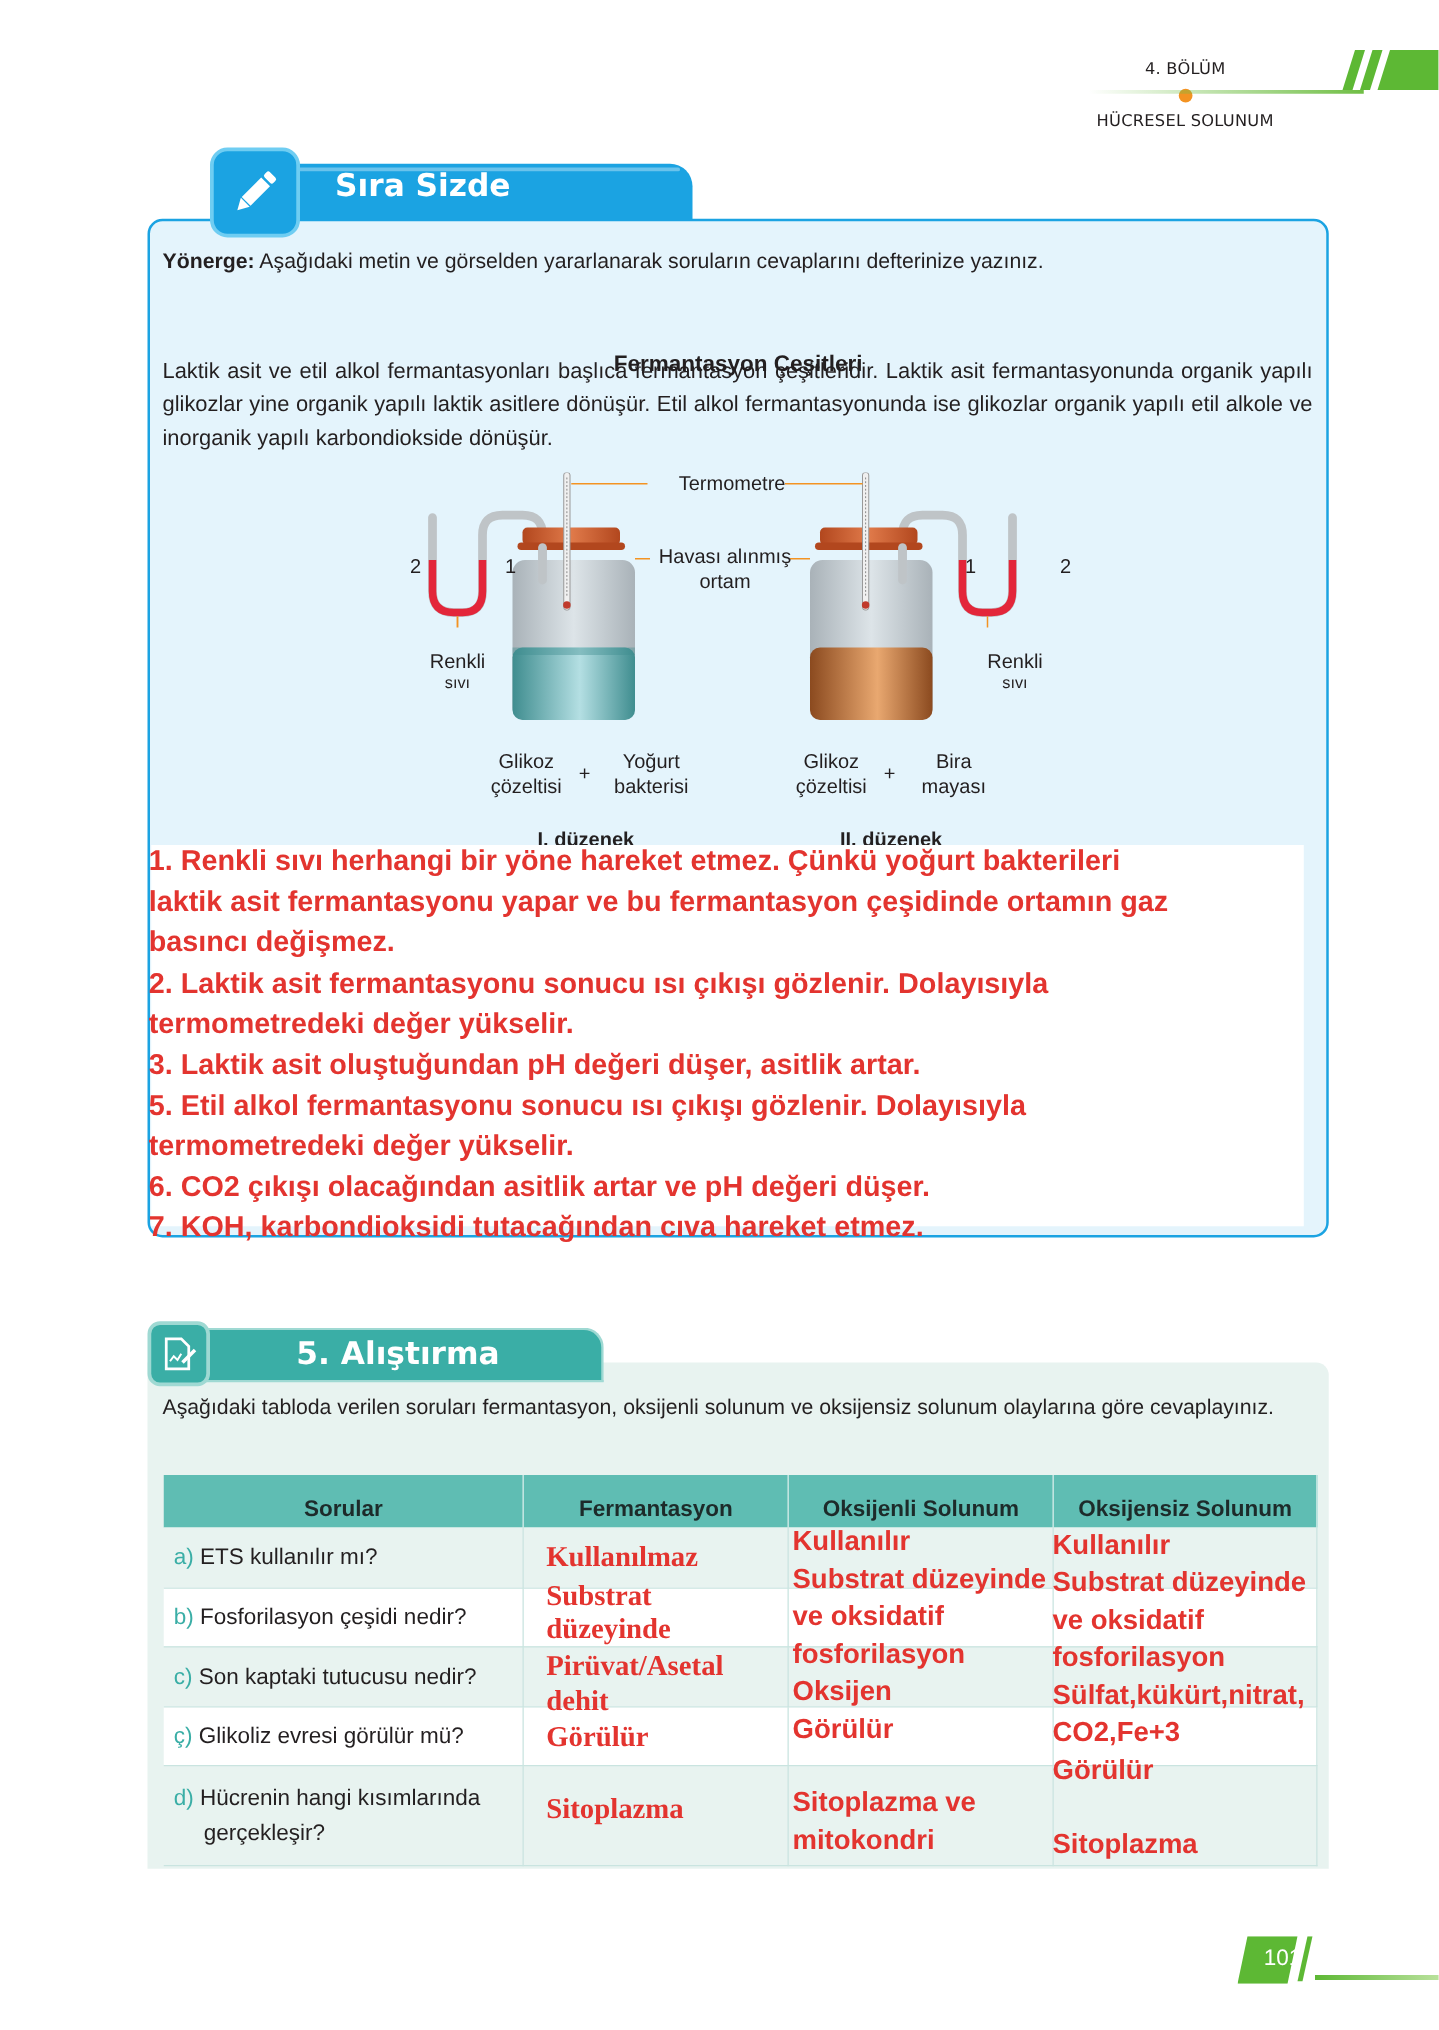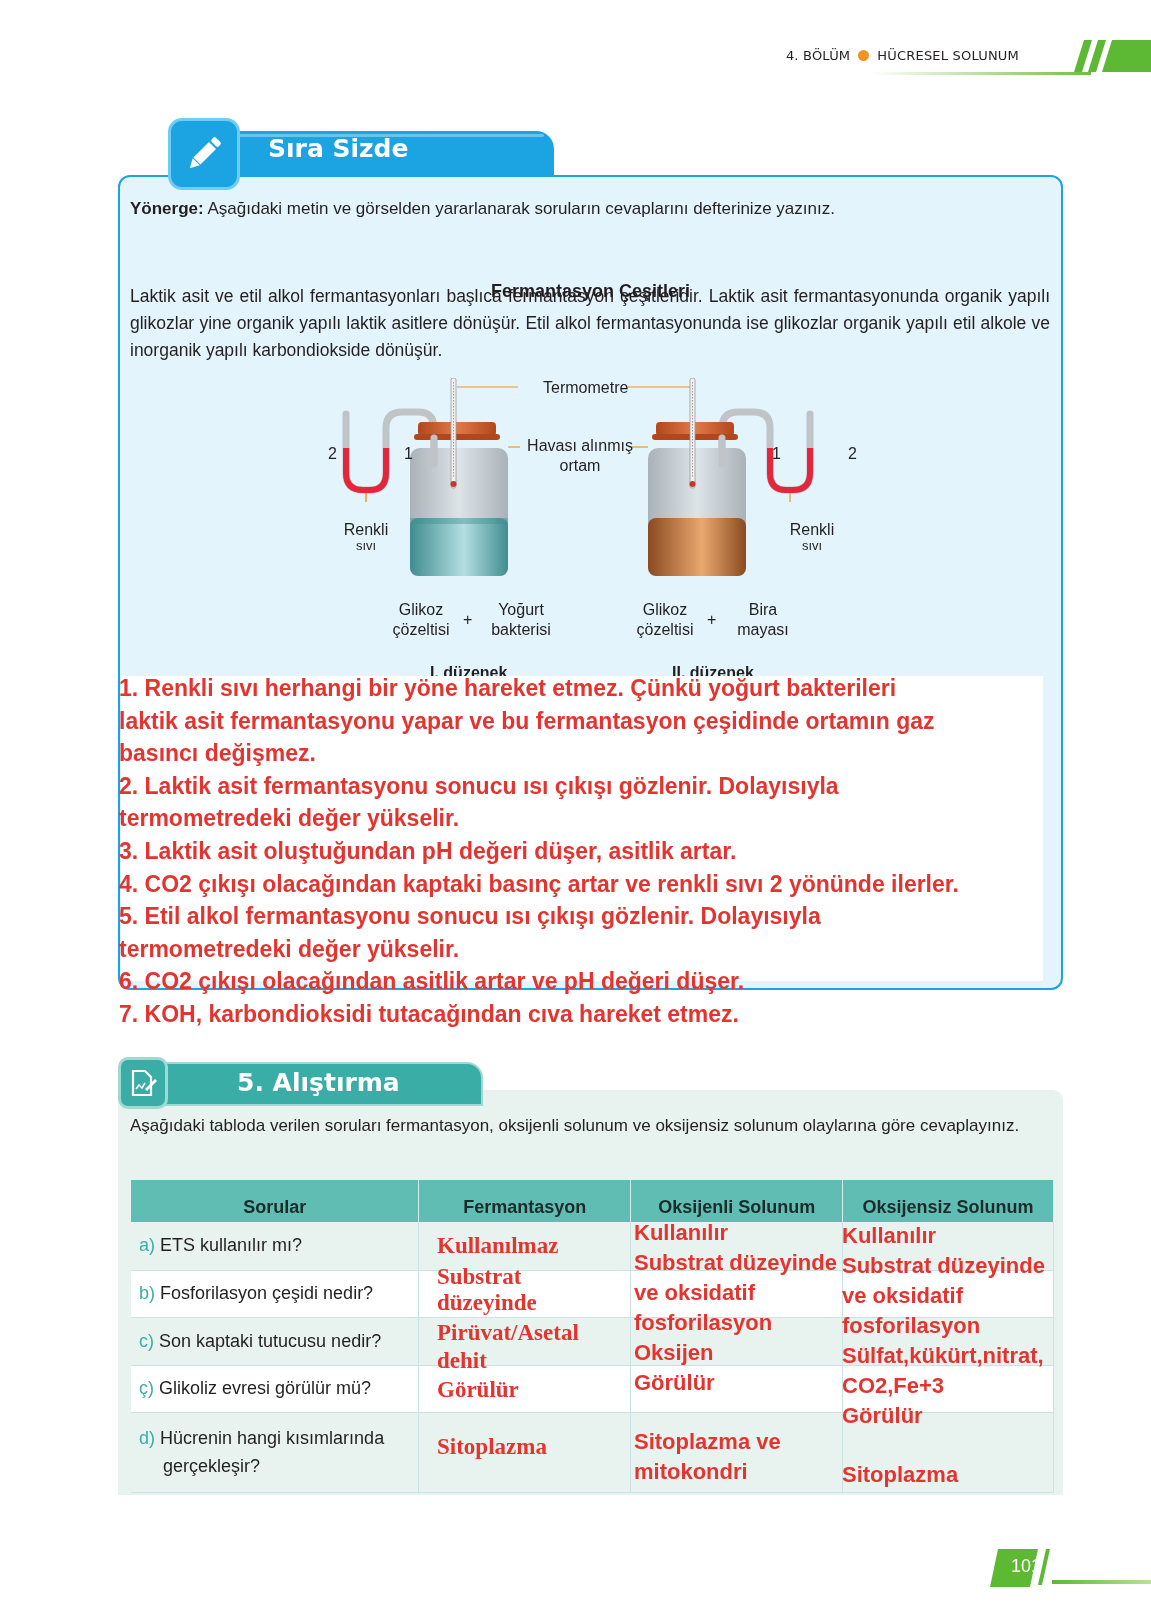--- a/index.html
+++ b/index.html
@@ -1,20 +1,20 @@
 <!DOCTYPE html>
 <html><head>
 <meta charset="utf-8">
 <style>
   * { box-sizing: border-box; margin: 0; padding: 0; }
   html, body { width: 1151px; height: 1624px; background: #ffffff; overflow: hidden; }
   body { position: relative; font-family: "DejaVu Sans", "Liberation Sans", sans-serif; color: #231f20; }
 
   
-  .chapter { position: absolute; top: 48px; right: 132px; font-size: 13px; letter-spacing: 0.2px; color: #231f20; display: flex; align-items: center; gap: 8px; white-space: nowrap; }
+  .chapter { position: absolute; top: 48px; right: 132px; font-size: 13px; letter-spacing: 0.2px; color: #231f20; display: flex; align-items: center; gap: 8px; white-space: nowrap; flex-direction: column; }
   .chapter .dot { width: 11px; height: 11px; border-radius: 50%; background: #f39322; display: inline-block; }
   .hdr-stripe { position: absolute; top: 40px; right: 0; width: 85px; height: 32px; }
   .hdr-line { position: absolute; top: 72px; right: 60px; width: 220px; height: 3px; background: linear-gradient(90deg, rgba(120,195,60,0), #6fbe44); }
 
   
   .sira-tab { position: absolute; left: 230px; top: 131px; width: 324px; height: 45px; background: #1ba3e2; border-radius: 0 18px 0 0; }
   .sira-tab .tab-hl { position: absolute; left: 0; right: 10px; top: 3px; height: 3px; background: rgba(255,255,255,0.35); border-radius: 2px; }
   .sira-title { position: absolute; left: 268px; top: 134px; font-family: "DejaVu Sans", sans-serif; font-weight: bold; font-size: 25px; color: #ffffff; }
   .sira-icon { position: absolute; left: 168px; top: 118px; width: 72px; height: 72px; background: #1ba3e2; border: 3px solid #6fcdf2; border-radius: 14px; display: flex; align-items: center; justify-content: center; }
   .sira-box { position: absolute; left: 118px; top: 175px; width: 945px; height: 815px; background: #e4f4fc; border: 2px solid #1ba3e2; border-radius: 12px; }
@@ -194,21 +194,20 @@
 </div>
 
 <div class="answers-bg"></div>
 <div class="answers">
   <div>1. Renkli sıvı herhangi bir yöne hareket etmez. Çünkü yoğurt bakterileri</div>
   <div>laktik asit fermantasyonu yapar ve bu fermantasyon çeşidinde ortamın gaz</div>
   <div>basıncı değişmez.</div>
   <div>2. Laktik asit fermantasyonu sonucu ısı çıkışı gözlenir. Dolayısıyla</div>
   <div>termometredeki değer yükselir.</div>
   <div>3. Laktik asit oluştuğundan pH değeri düşer, asitlik artar.</div>
-  <div>4. CO2 çıkışı olacağından kaptaki basınç artar ve renkli sıvı 2 yönünde ilerler.</div>
   <div>5. Etil alkol fermantasyonu sonucu ısı çıkışı gözlenir. Dolayısıyla</div>
   <div>termometredeki değer yükselir.</div>
   <div>6. CO2 çıkışı olacağından asitlik artar ve pH değeri düşer.</div>
   <div>7. KOH, karbondioksidi tutacağından cıva hareket etmez.</div>
 </div>
 
 <div class="alis-panel"></div>
 <div class="alis-tab"></div>
 <div class="alis-icon">
   <svg width="32" height="32" viewBox="0 0 32 32">

